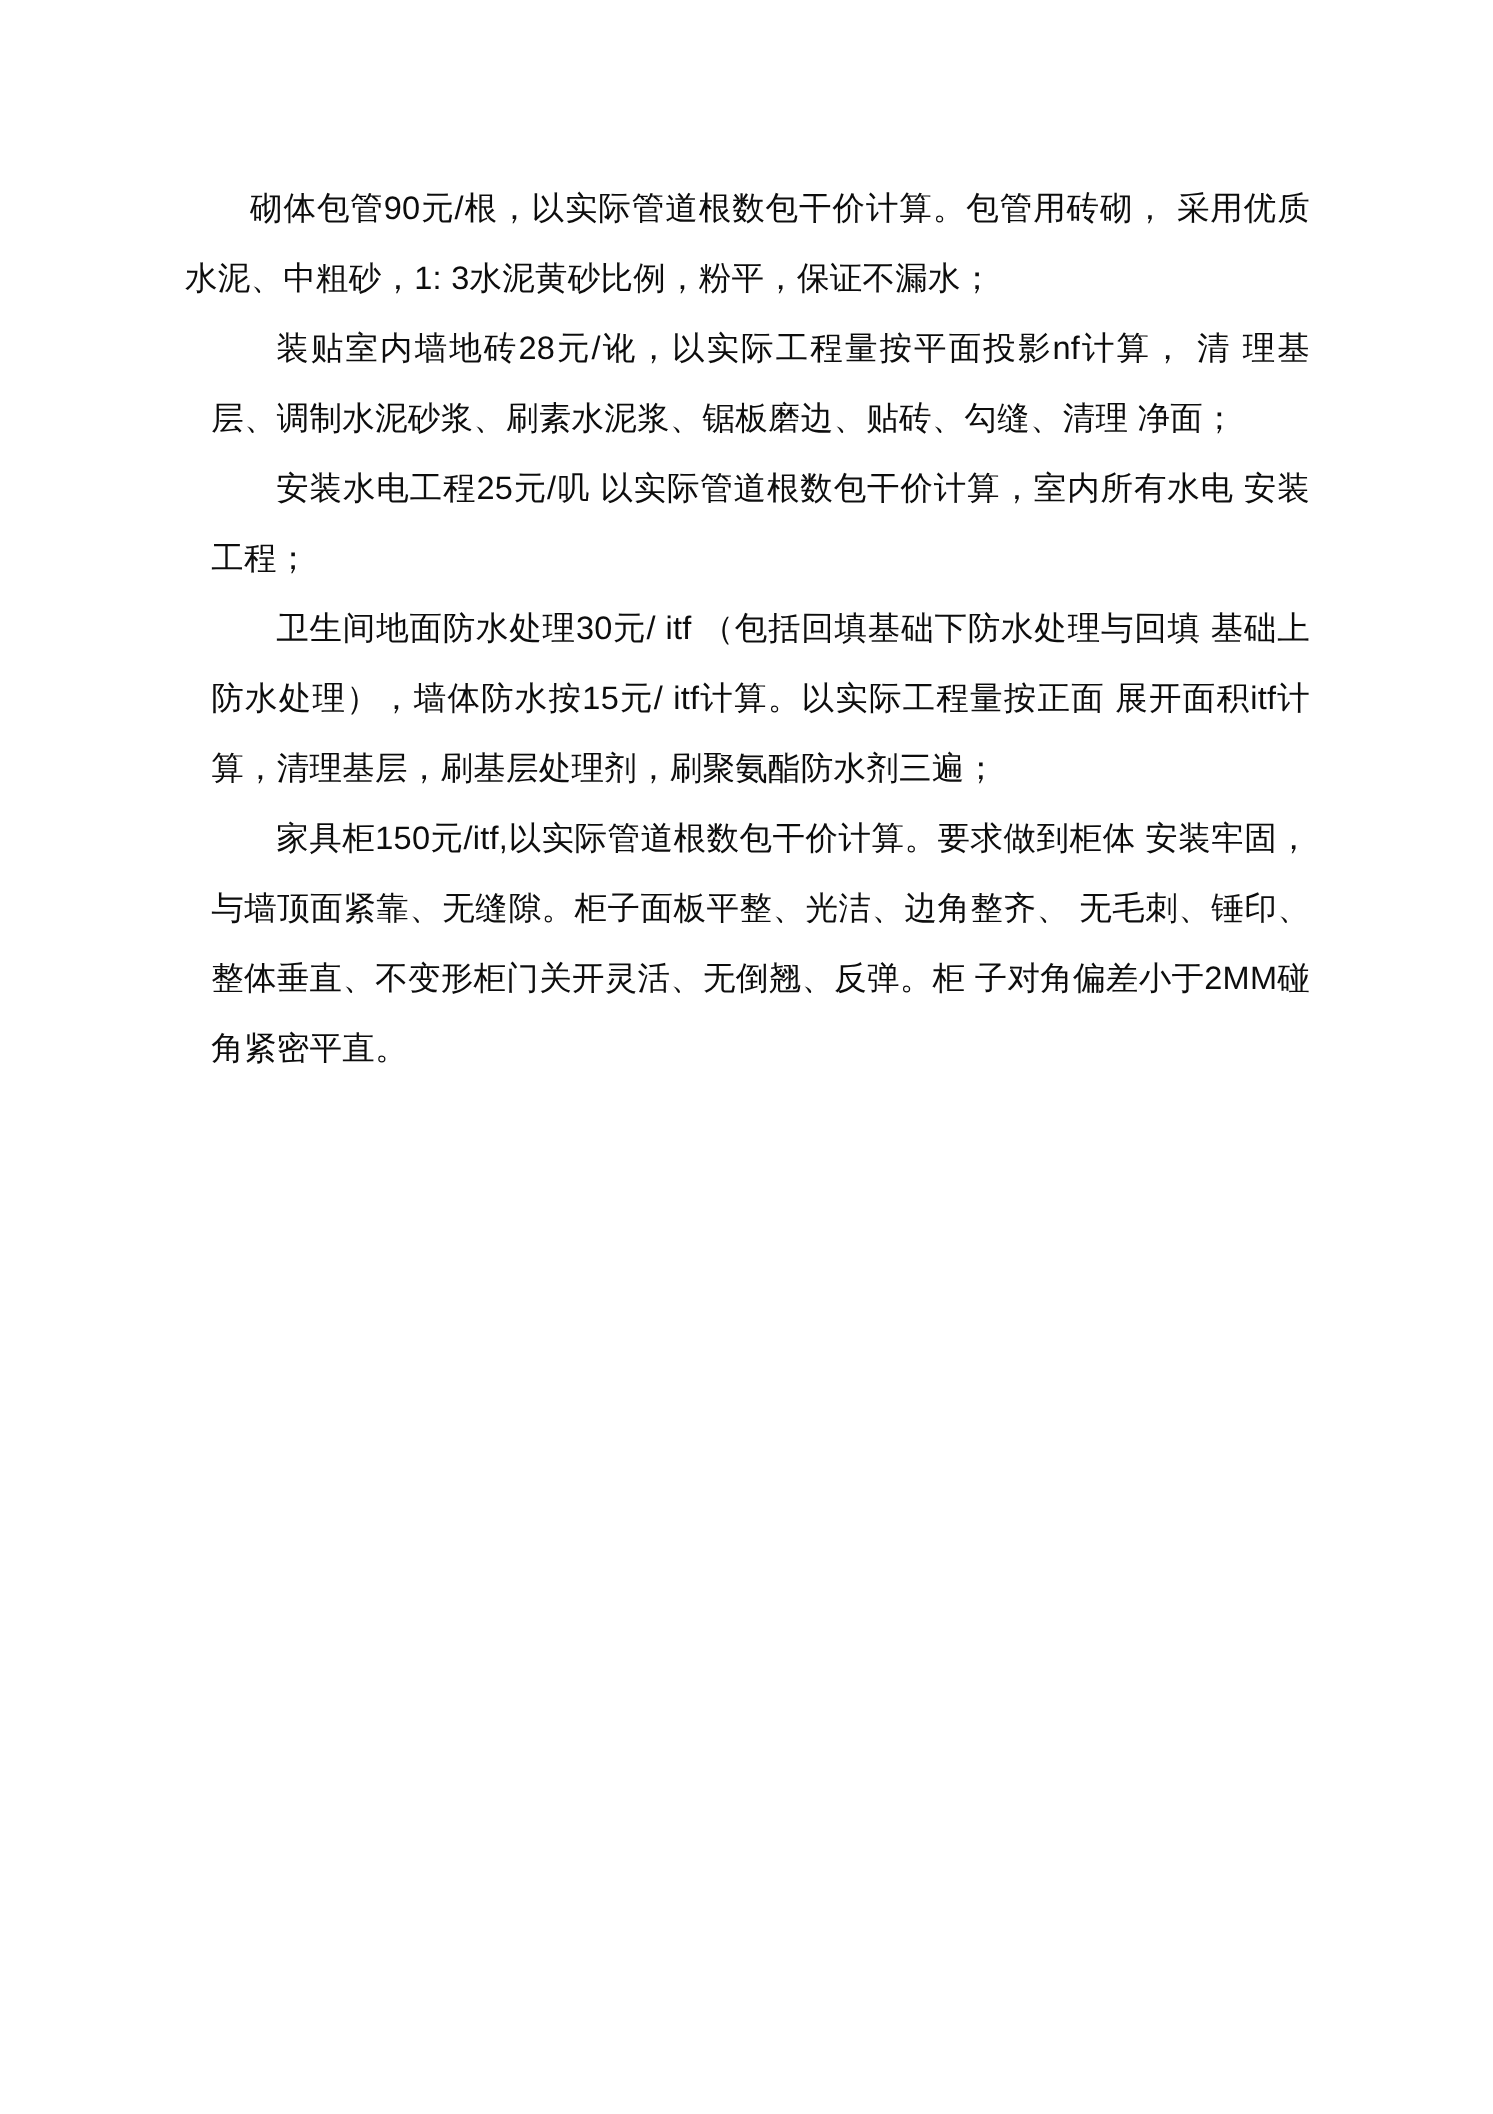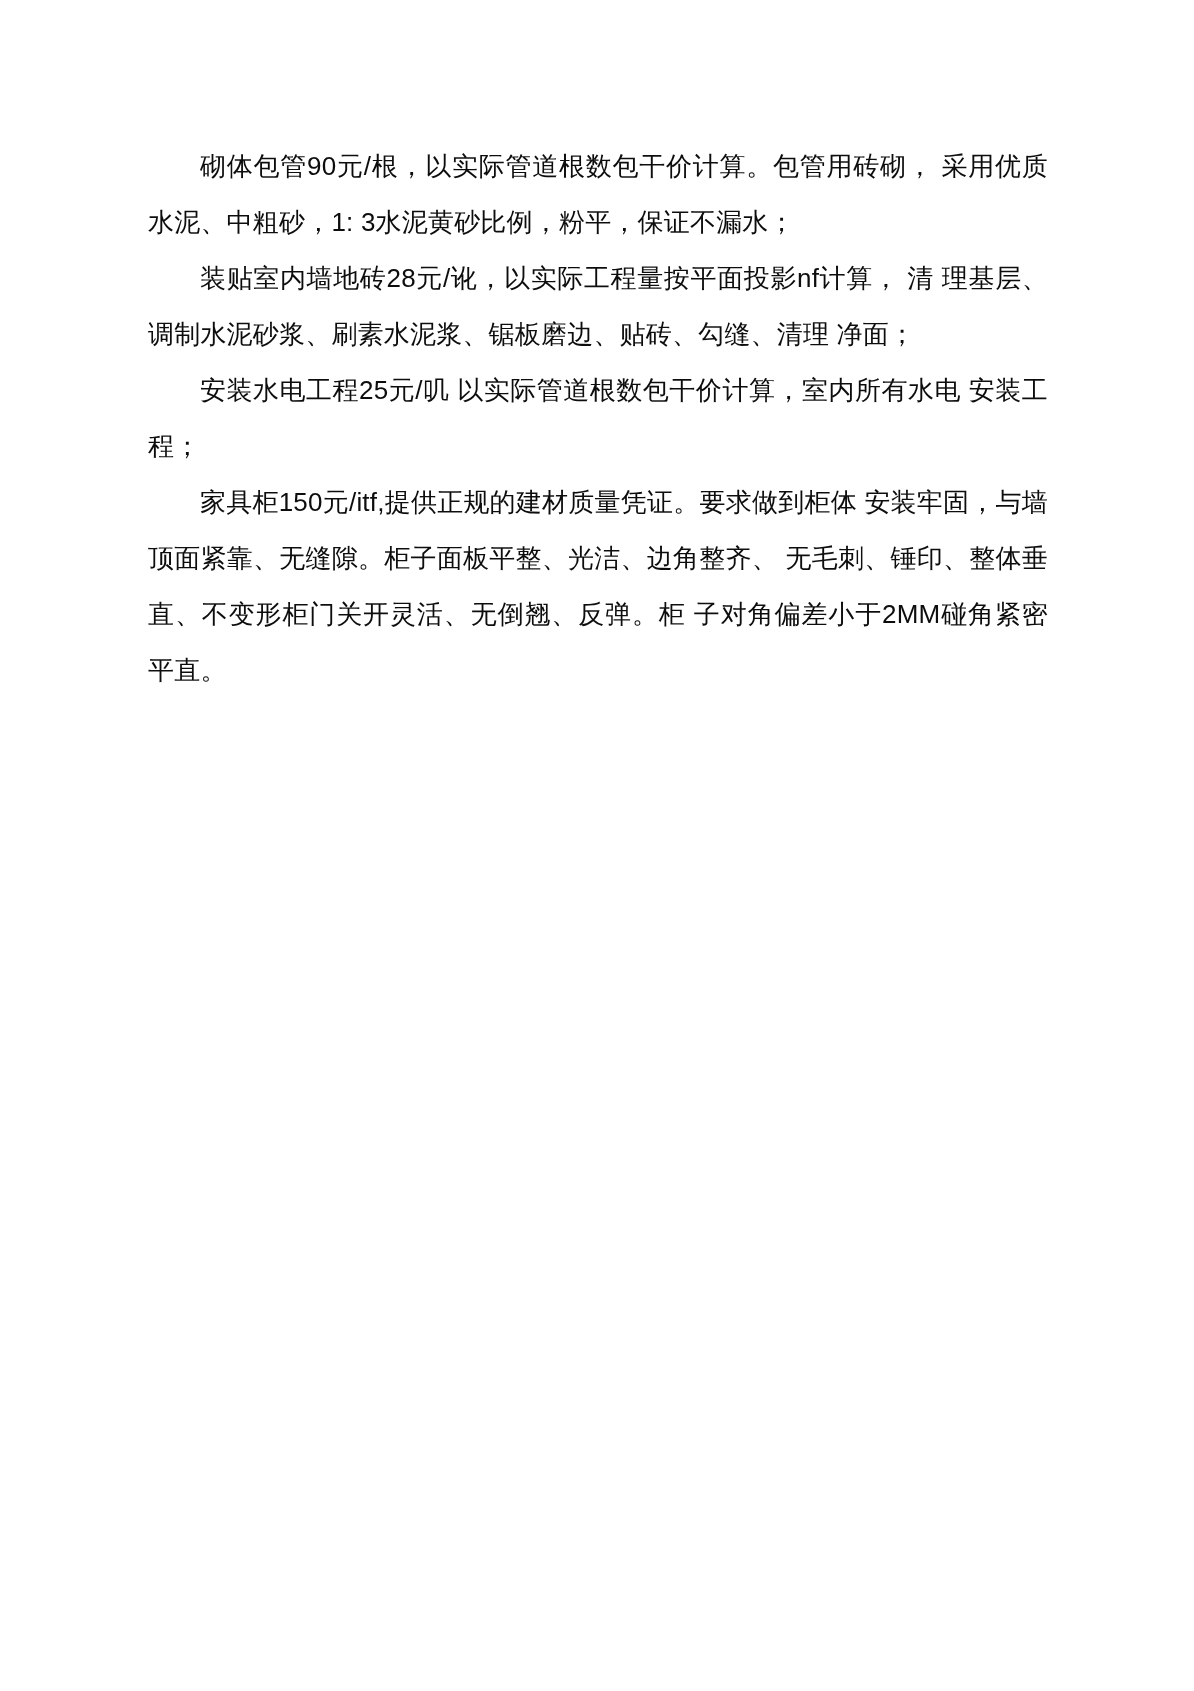--- a/index.html
+++ b/index.html
@@ -30,25 +30,27 @@
     text-align: justify;
     text-justify: inter-ideograph;
     text-indent: 2em;
     margin: 0 0 0 0;
     letter-spacing: 0.2px;
     white-space: pre-wrap;
     word-break: break-all;
   }
   .para + .para {
     margin-top: 0px;
+    margin-left: 21px;
   }
 </style>
 </head>
 <body>
 
 <div class="page">
   <div class="doc-body">
     <p class="para">砌体包管90元/根，以实际管道根数包干价计算。包管用砖砌， 采用优质水泥、中粗砂，1: 3水泥黄砂比例，粉平，保证不漏水；</p>
     <p class="para">装贴室内墙地砖28元/讹，以实际工程量按平面投影nf计算， 清 理基层、调制水泥砂浆、刷素水泥浆、锯板磨边、贴砖、勾缝、清理 净面；</p>
     <p class="para">安装水电工程25元/叽 以实际管道根数包干价计算，室内所有水电 安装工程；</p>
-    <p class="para">家具柜150元/itf,提供正规的建材质量凭证。要求做到柜体 安装牢固，与墙顶面紧靠、无缝隙。柜子面板平整、光洁、边角整齐、 无毛刺、锤印、整体垂直、不变形柜门关开灵活、无倒翘、反弹。柜 子对角偏差小于2MM碰角紧密平直。</p>
+    <p class="para">卫生间地面防水处理30元/ itf （包括回填基础下防水处理与回填 基础上防水处理），墙体防水按15元/ itf计算。以实际工程量按正面 展开面积itf计算，清理基层，刷基层处理剂，刷聚氨酯防水剂三遍；</p>
+    <p class="para">家具柜150元/itf,以实际管道根数包干价计算。要求做到柜体 安装牢固，与墙顶面紧靠、无缝隙。柜子面板平整、光洁、边角整齐、 无毛刺、锤印、整体垂直、不变形柜门关开灵活、无倒翘、反弹。柜 子对角偏差小于2MM碰角紧密平直。</p>
   </div>
 </div>
 
 </body></html>

